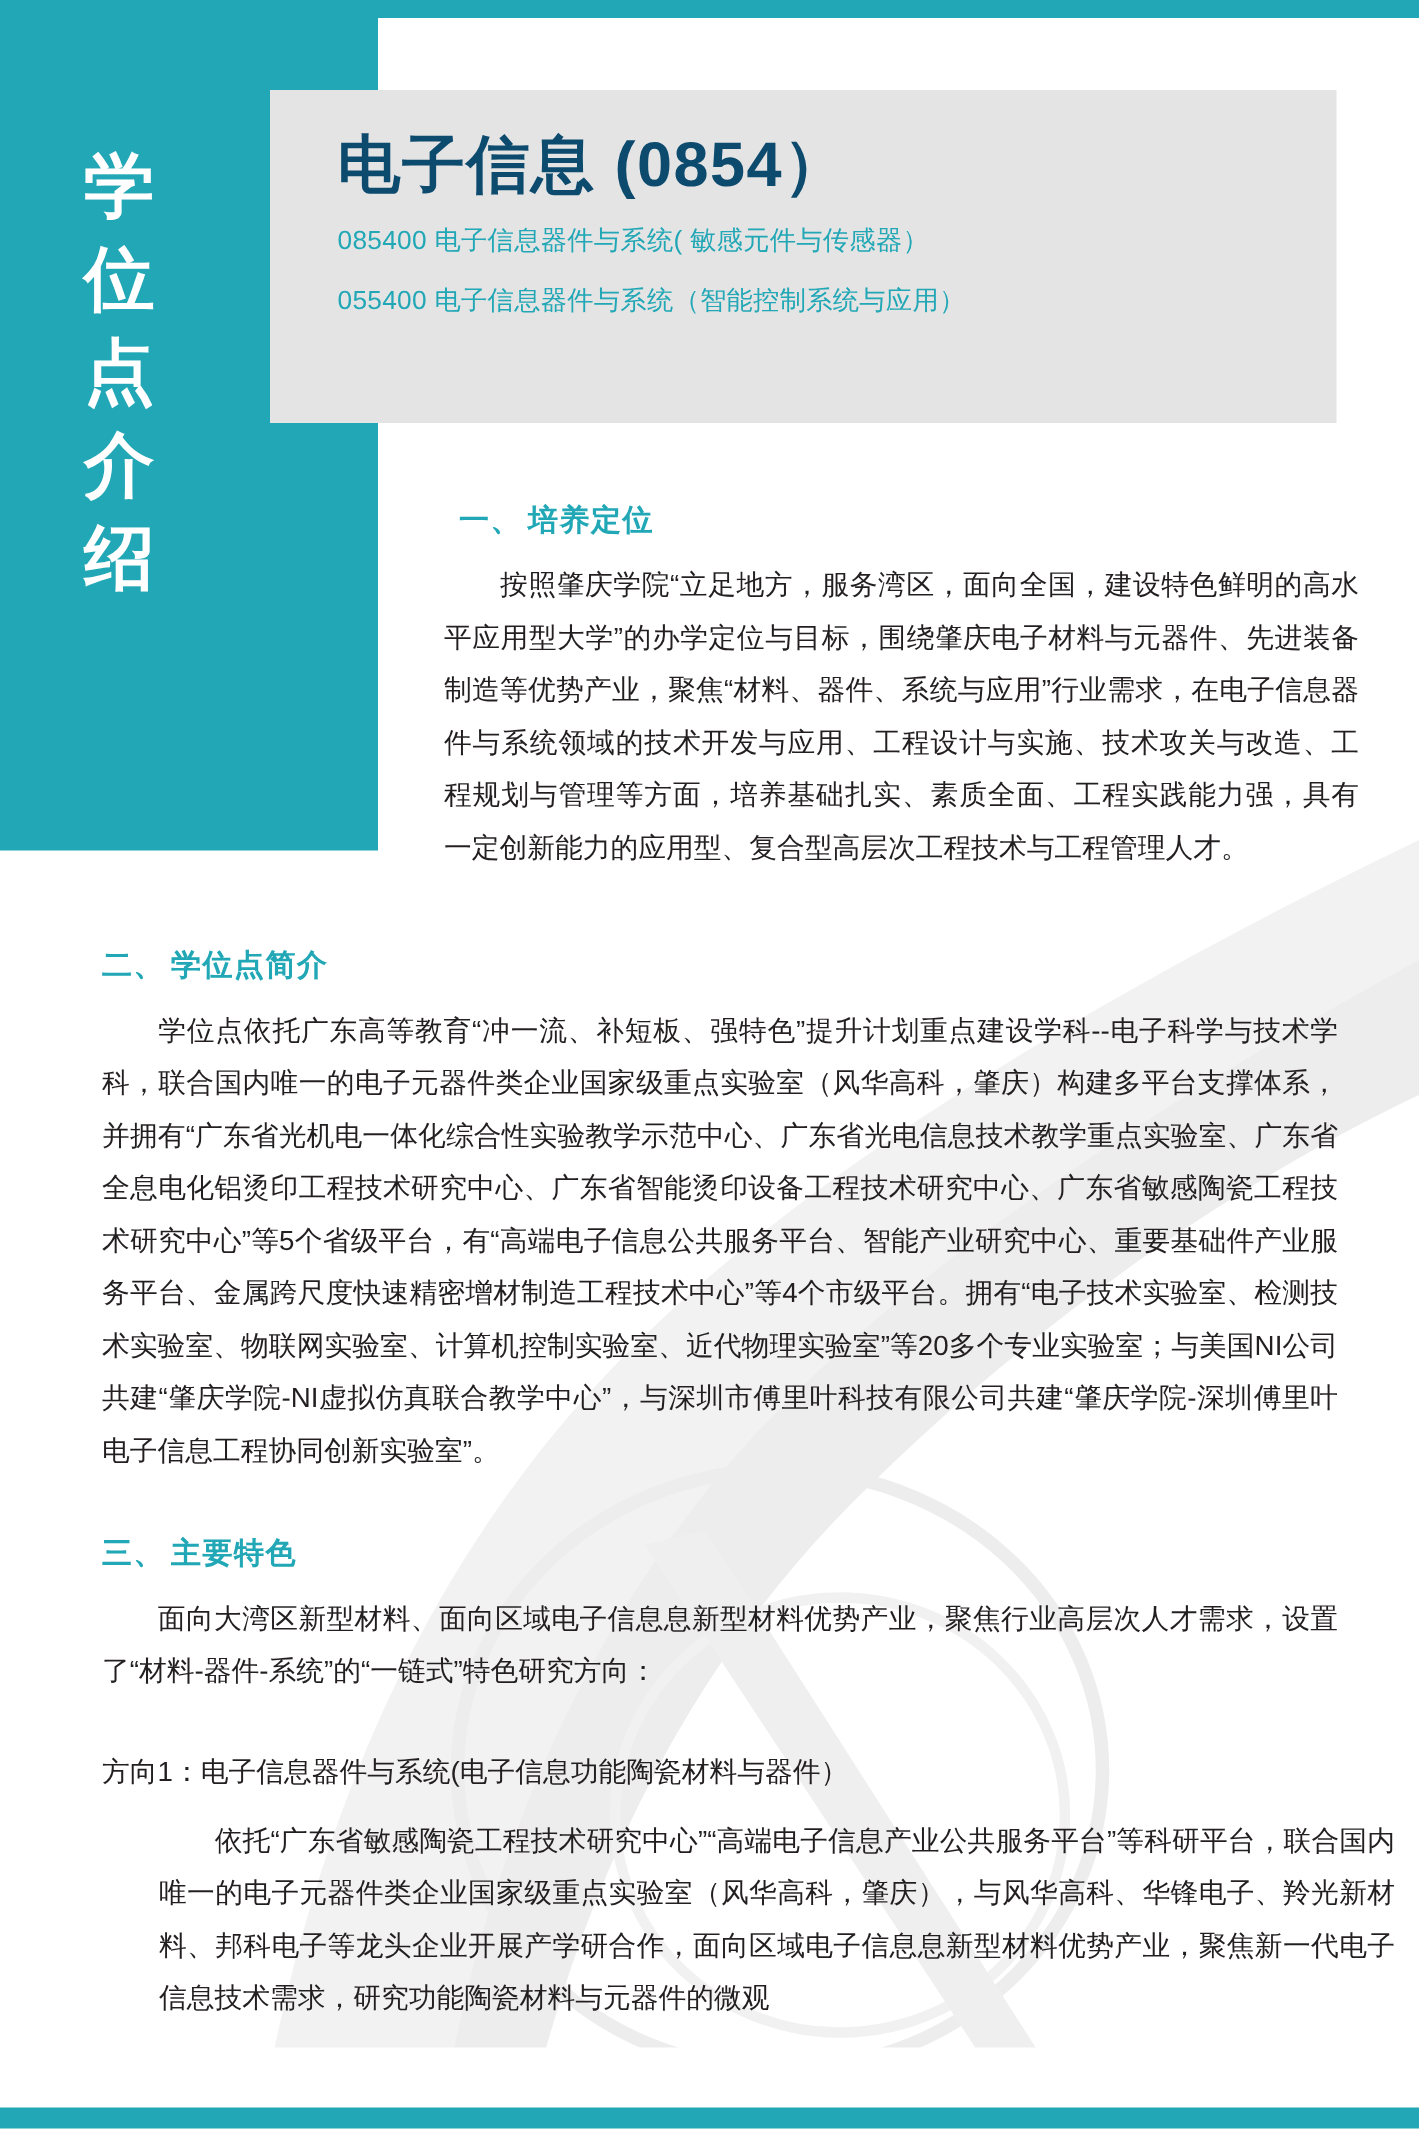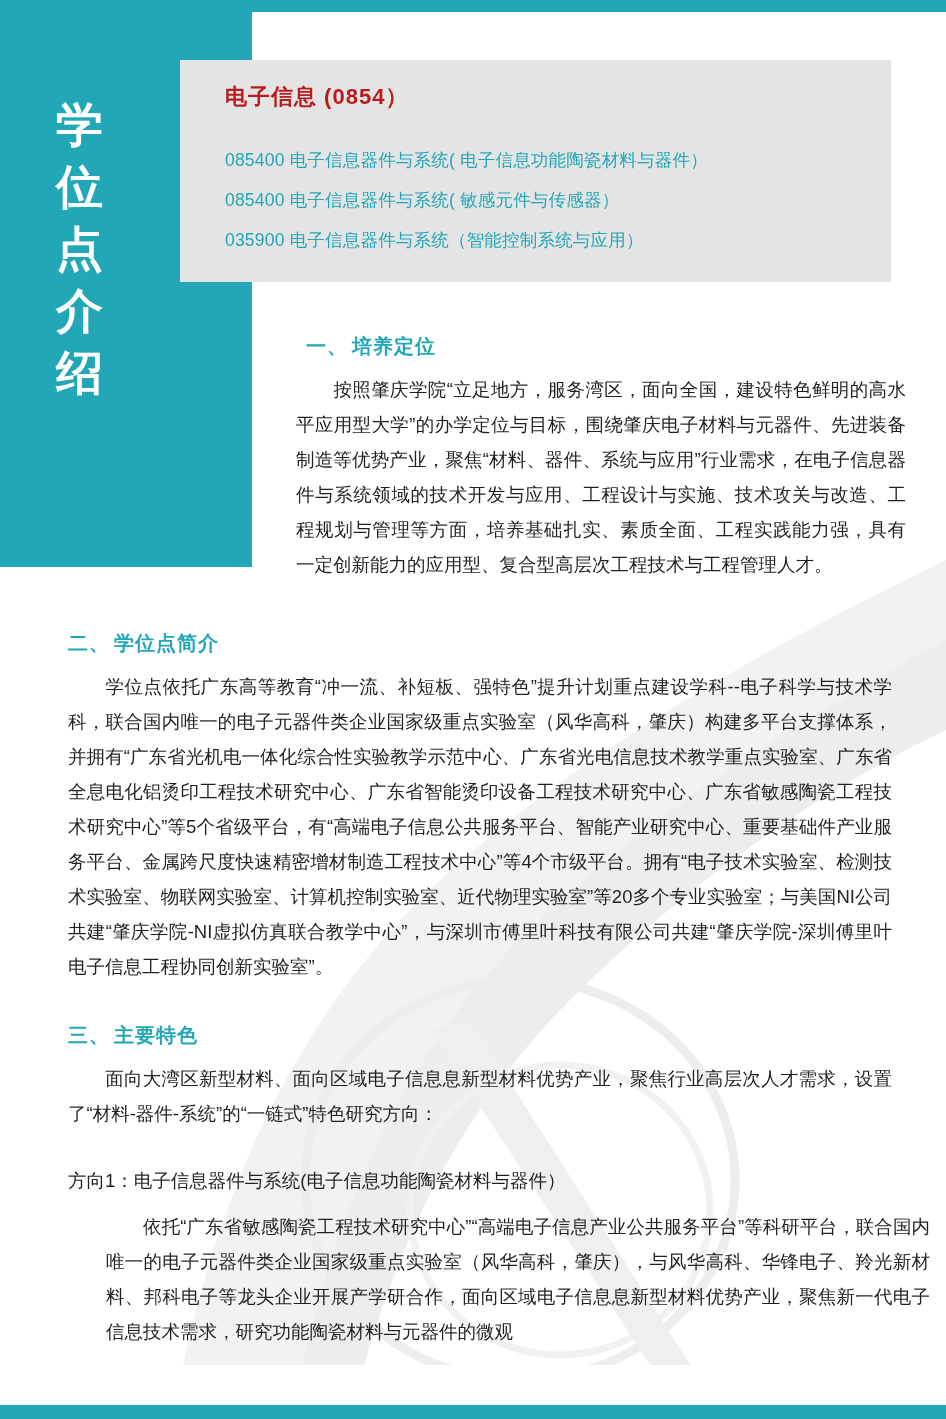--- a/index.html
+++ b/index.html
@@ -88,23 +88,23 @@
     top: 60px;
     width: 711px;
     height: 222px;
     background: #e4e4e4;
     z-index: 4;
   }
   .header-title {
     position: absolute;
     left: 225px;
     top: 82px;
-    font-size: 22px;
+    font-size: 42px;
     font-weight: bold;
-    color: #b91c1c;
+    color: #0c4a6e;
     z-index: 5;
     letter-spacing: 1px;
   }
   .header-lines {
     position: absolute;
     left: 225px;
     top: 140px;
     z-index: 5;
   }
   .header-lines div {
@@ -199,23 +199,22 @@
     <span>位</span>
     <span>点</span>
     <span>介</span>
     <span>绍</span>
   </div>
 </div>
 
 <div class="header-panel"></div>
 <div class="header-title">电子信息 (0854）</div>
 <div class="header-lines">
-  <div>085400 电子信息器件与系统( 电子信息功能陶瓷材料与器件）</div>
   <div>085400 电子信息器件与系统( 敏感元件与传感器）</div>
-  <div>035900 电子信息器件与系统（智能控制系统与应用）</div>
+  <div>055400 电子信息器件与系统（智能控制系统与应用）</div>
 </div>
 
 <div class="content">
 
   <div class="sec-head sec1-head">
     <span class="num">一、</span><span>培养定位</span>
   </div>
   <div class="body-text sec1-text"><span class="indent"></span><span>按照肇庆学院“立足地方，服务湾区，面向全国，建设特色鲜明的高水平应用型大学”的办学定位与目标，围绕肇庆电子材料与元器件、先进装备制造等优势产业，聚焦“材料、器件、系统与应用”行业需求，在电子信息器件与系统领域的技术开发与应用、工程设计与实施、技术攻关与改造、工程规划与管理等方面，培养基础扎实、素质全面、工程实践能力强，具有一定创新能力的应用型、复合型高层次工程技术与工程管理人才。</span></div>
 
   <div class="sec-head sec2-head">

